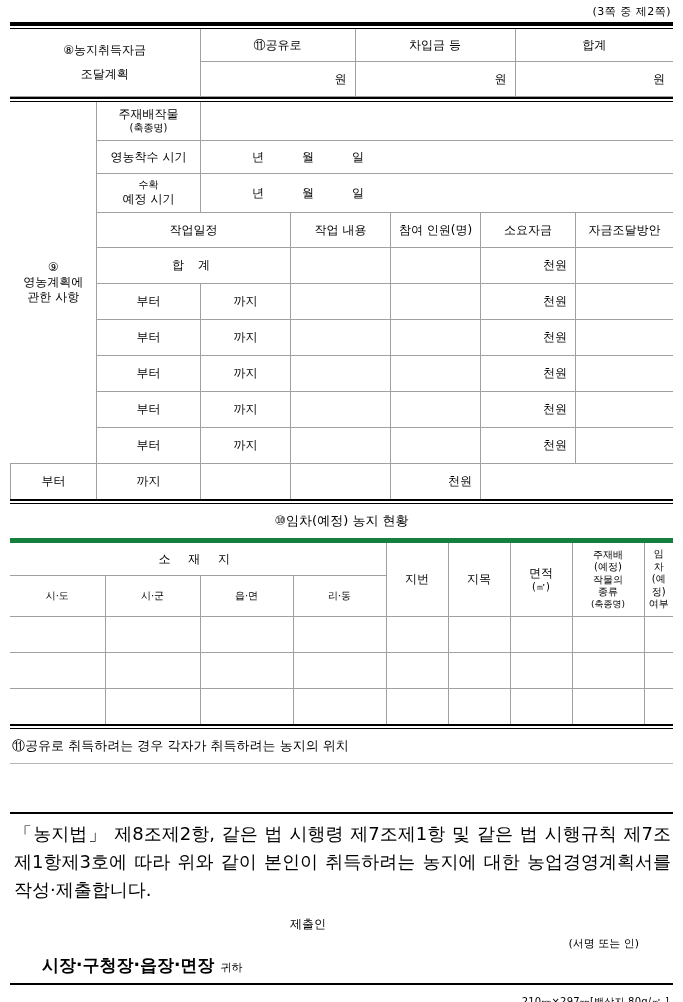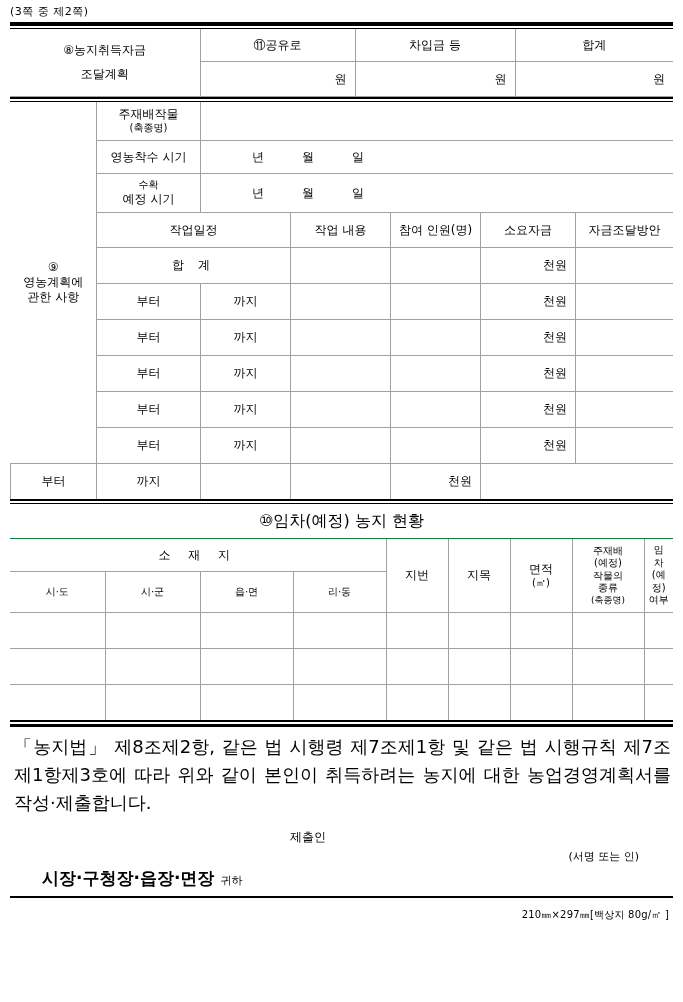--- a/index.html
+++ b/index.html
@@ -19,20 +19,21 @@
   .page {
     position: relative;
     width: 683px;
     height: 1002px;
     box-sizing: border-box;
     padding: 0 10px;
   }
 
   
   .page-indicator {
+    text-align: right;
     font-size: 11px;
     letter-spacing: .5px;
     padding: 4px 2px 3px 0;
   }
 
   
   .rule-thick {
     border-top: 2.5px solid #000;
     margin: 0;
     height: 0;
@@ -333,21 +334,21 @@
         <col style="width:93px">
         <col style="width:93px">
       <col style="width:62px">
         <col style="width:62px">
         <col style="width:62px">
         <col style="width:72px">
         <col>
     </colgroup>
     <tbody>
       <tr>
-        <td class="no-l no-t no-r" colspan="9" style="height:30px;font-size:16px;border-bottom:1px solid #15803d">⑩임차(예정) 농지 현황</td>
+        <td class="no-l no-t no-r" colspan="9" style="height:30px;font-size:13px;border-bottom:5px solid #15803d">⑩임차(예정) 농지 현황</td>
       </tr>
       <tr>
         <td class="no-l" colspan="4" style="height:28px">
           <span class="spaced">소    재    지</span>
         </td>
         <td rowspan="2">지번</td>
         <td rowspan="2">지목</td>
         <td rowspan="2">
           <div>면적</div>
           <div class="small">(㎡)</div>
@@ -400,20 +401,24 @@
         <td class="no-b"></td>
         <td class="no-b"></td>
         <td class="no-b"></td>
         <td class="no-b"></td>
         <td class="no-r no-b"></td>
       </tr>
     </tbody>
   </table>
   <div class="rule-double"></div>
 
+  <div class="sec11">
+    <div class="sec11-title">⑪공유로 취득하려는 경우 각자가 취득하려는 농지의 위치</div>
+    <div class="sec11-body"></div>
+  </div>
   <div class="rule-thick"></div>
 
   <div class="decl">「농지법」 제8조제2항, 같은 법 시행령 제7조제1항 및 같은 법 시행규칙 제7조제1항제3호에 따라 위와 같이 본인이 취득하려는 농지에 대한 농업경영계획서를 작성·제출합니다.</div>
 
 
   <div class="submitter-row">
     <span class="submitter-label">제출인</span>
     <span class="sign-label">(서명 또는 인)</span>
   </div>
 

